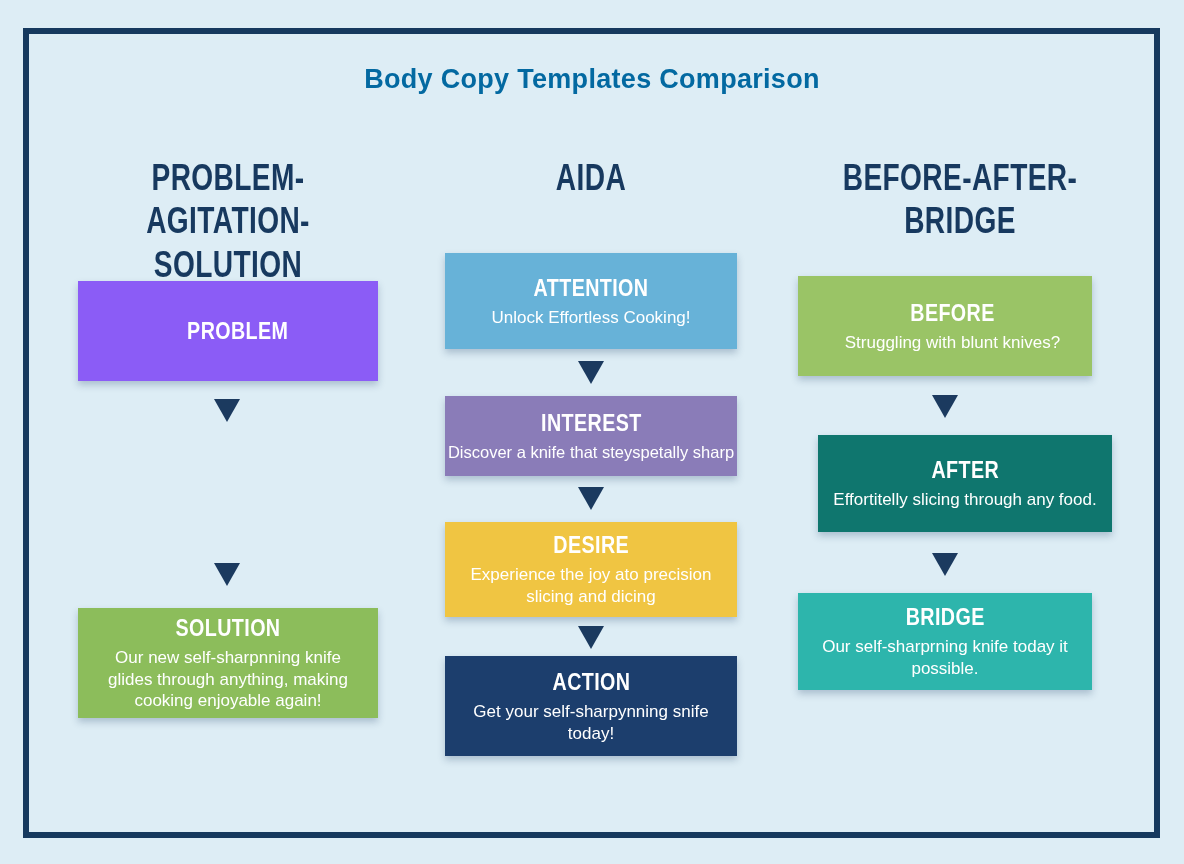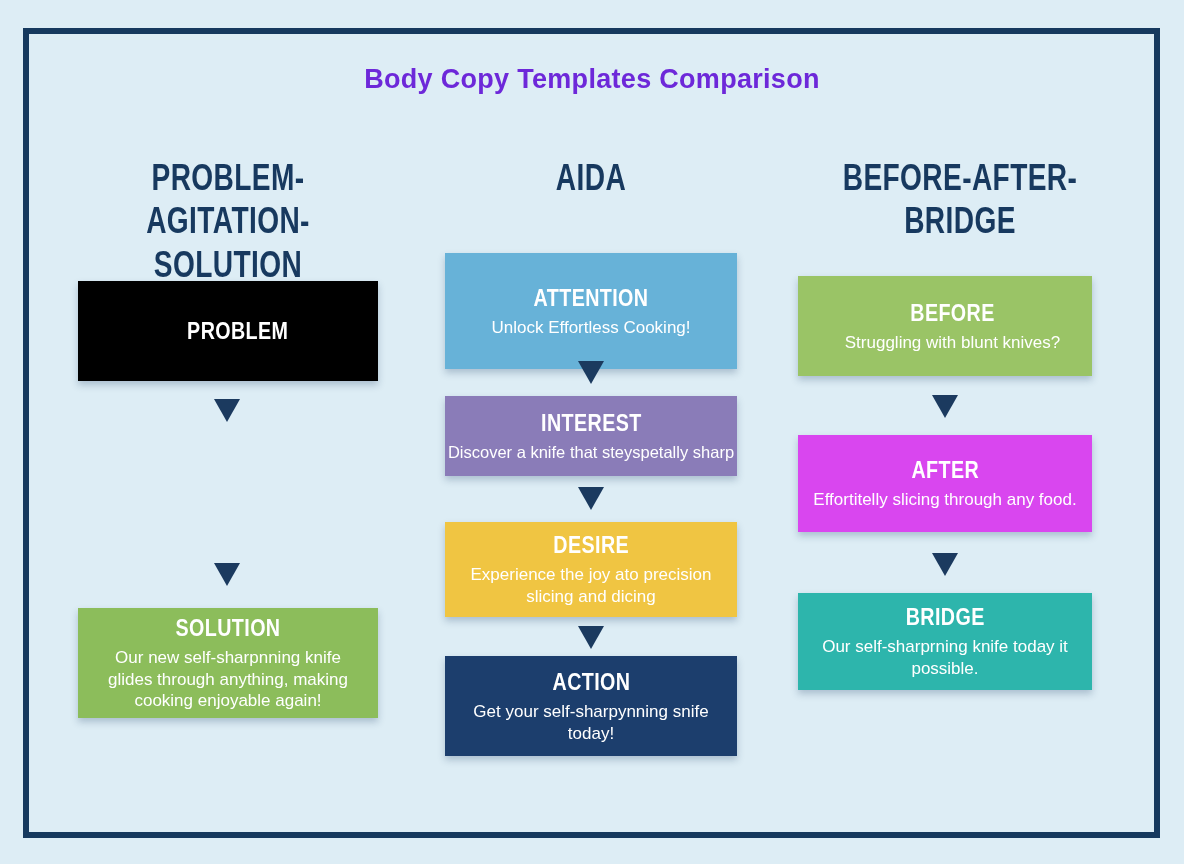--- a/index.html
+++ b/index.html
@@ -67,21 +67,21 @@
     line-height: 1.27;
     padding: 0 14px;
   }
   .box.tight .box-body { padding: 0 2px; font-size: 16.5px; text-align: right; }
 
   
   .b-problem   { left: 78px;  top: 281px; width: 300px; height: 100px; }
   .b-agitation { left: 78px;  top: 447px; width: 300px; height: 100px; }
   .b-solution  { left: 78px;  top: 608px; width: 300px; height: 110px; }
   
-  .b-attention { left: 445px; top: 253px; width: 292px; height: 116px;  }
+  .b-attention { left: 445px; top: 253px; width: 292px; height: 96px;  }
   .b-interest  { left: 445px; top: 396px; width: 292px; height: 80px;  }
   .b-desire    { left: 445px; top: 522px; width: 292px; height: 95px;  }
   .b-action    { left: 445px; top: 656px; width: 292px; height: 100px; }
   
   .b-before    { left: 798px; top: 276px; width: 294px; height: 100px; padding-left: 15px; }
   .b-after     { left: 798px; top: 435px; width: 294px; height: 97px;  }
   .b-bridge    { left: 798px; top: 593px; width: 294px; height: 97px;  }
 
   .arrow {
     position: absolute;
@@ -98,27 +98,27 @@
   .a-c3-1 { left: 932px; top: 395px; }
   .a-c3-2 { left: 932px; top: 553px; }
 </style>
 </head>
 <body>
 
 <div class="page" style="background-color: rgb(221, 237, 245);">
 
   <div class="frame" style="border-color: rgb(22, 57, 94);"></div>
 
-  <div class="title" style="color: #6d28d9;">Body Copy Templates Comparison</div>
+  <div class="title" style="color: #0369a1;">Body Copy Templates Comparison</div>
 
   <div class="col-header h1" style="color: rgb(23, 57, 95);">PROBLEM-AGITATION-SOLUTION</div>
   <div class="col-header h2" style="color: rgb(23, 57, 95);">AIDA</div>
   <div class="col-header h3" style="color: rgb(23, 57, 95);">BEFORE-AFTER-BRIDGE</div>
 
-  <div class="box b-problem" style="background-color: #000000; padding-left: 20px;">
+  <div class="box b-problem" style="background-color: #8b5cf6; padding-left: 20px;">
     <div class="box-heading">PROBLEM</div>
   </div>
   <div class="arrow a-c1-1" style="border-top-color: rgb(27, 58, 95);"></div>
   <div class="arrow a-c1-2" style="border-top-color: rgb(27, 58, 95);"></div>
   <div class="box b-solution" style="background-color: rgb(140, 189, 91);">
     <div class="box-heading">SOLUTION</div>
     <div class="box-body">Our new self-sharpnning knife glides through anything, making cooking enjoyable again!</div>
   </div>
 
   <div class="box b-attention" style="background-color: rgb(103, 178, 216);">
@@ -139,21 +139,21 @@
   <div class="box b-action" style="background-color: rgb(28, 62, 109);">
     <div class="box-heading">ACTION</div>
     <div class="box-body">Get your self-sharpynning snife today!</div>
   </div>
 
   <div class="box b-before" style="background-color: rgb(154, 196, 102);">
     <div class="box-heading">BEFORE</div>
     <div class="box-body">Struggling with blunt knives?</div>
   </div>
   <div class="arrow a-c3-1" style="border-top-color: rgb(27, 58, 95);"></div>
-  <div class="box b-after" style="background-color: #d946ef;">
+  <div class="box b-after" style="background-color: #0f766e; margin-left: 20px;">
     <div class="box-heading">AFTER</div>
     <div class="box-body">Effortitelly slicing through any food.</div>
   </div>
   <div class="arrow a-c3-2" style="border-top-color: rgb(27, 58, 95);"></div>
   <div class="box b-bridge" style="background-color: rgb(45, 181, 172);">
     <div class="box-heading">BRIDGE</div>
     <div class="box-body">Our self-sharprning knife today it possible.</div>
   </div>
 
 </div>

